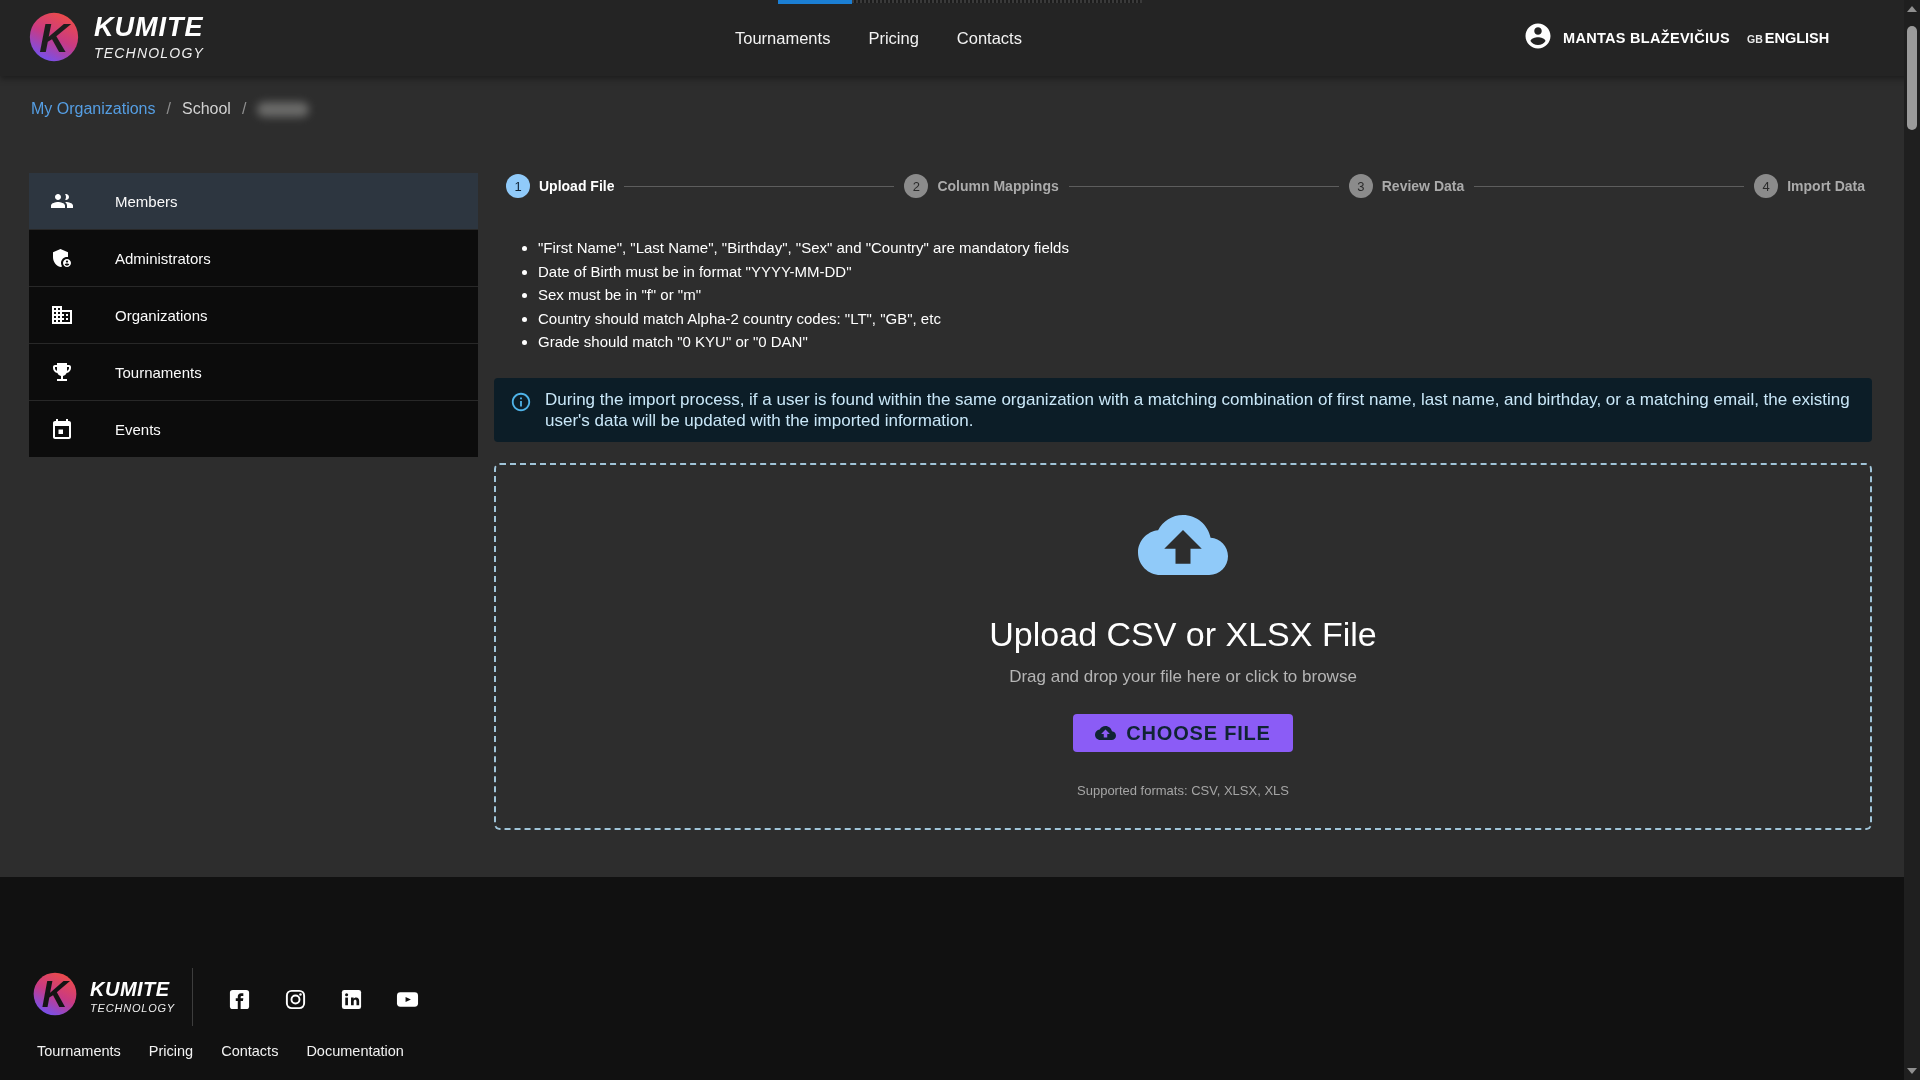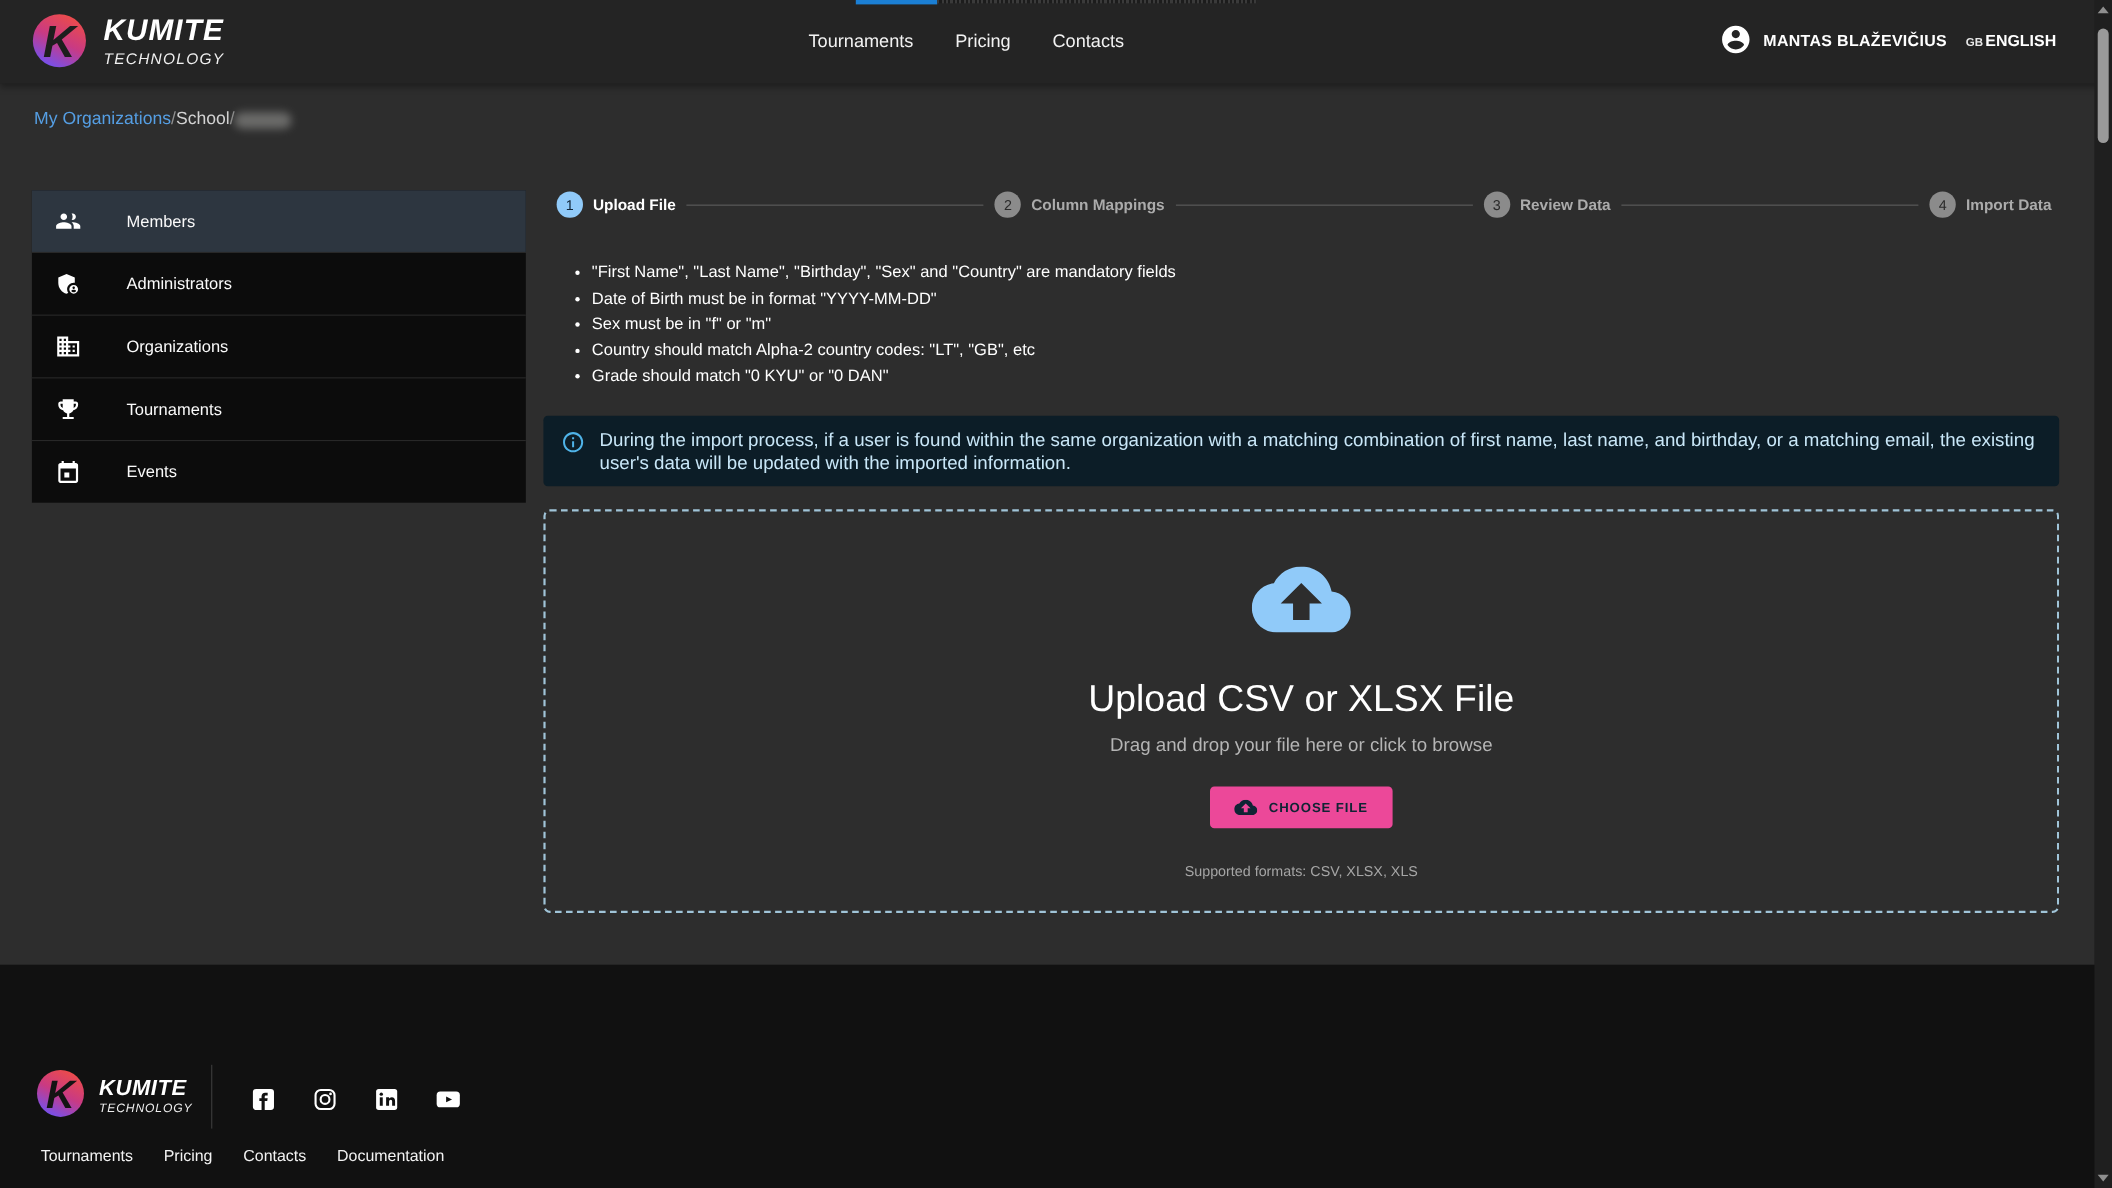--- a/index.html
+++ b/index.html
@@ -11,28 +11,28 @@
           box-shadow:0 3px 6px rgba(0,0,0,.35);}
   .top-progress{position:absolute;top:0;left:778px;width:74px;height:4px;background:#1b7fd4;z-index:6;}
   .top-progress-track{position:absolute;top:0;left:852px;width:290px;height:3px;z-index:6;
           background:repeating-linear-gradient(90deg,#3a3a3a 0 2px,#1c1c1c 2px 4px);}
   .logo-wrap{position:absolute;left:28px;top:11px;display:flex;align-items:center;gap:14px;cursor:pointer;}
   .logo-circle svg{display:block;}
   .brand-name{font-size:27px;font-weight:700;font-style:italic;letter-spacing:1px;line-height:1;}
   .brand-tag{font-size:14px;font-style:italic;letter-spacing:1.2px;margin-top:4px;color:#f0f0f0;}
   .header-nav{position:absolute;left:735px;top:0;height:76px;display:flex;align-items:center;gap:38px;}
   .nav-item{font-size:16.5px;color:#f2f2f2;cursor:pointer;}
-  .user-block{position:absolute;left:1563px;top:0;height:76px;display:flex;align-items:center;cursor:pointer;}
+  .user-block{position:absolute;left:1523px;top:0;height:76px;display:flex;align-items:center;cursor:pointer;}
   .user-name{margin-left:10px;font-size:14.5px;font-weight:700;letter-spacing:.3px;}
   .lang{margin-left:17px;display:flex;align-items:baseline;gap:2px;cursor:pointer;}
   .lang-code{font-size:10.5px;font-weight:700;color:#e8e8e8;}
   .lang-label{font-size:14.5px;font-weight:700;}
 
   
-  .breadcrumb{position:absolute;left:31px;top:100px;display:flex;align-items:center;font-size:16px;}
+  .breadcrumb{position:absolute;left:31px;top:100px;display:flex;align-items:center;gap:11px;font-size:16px;}
   .bc-link{color:#559ee3;cursor:pointer;}
   .bc-sep{color:#8f8f8f;}
   .bc-mid{color:#d2d2d2;cursor:pointer;}
   .bc-redacted{width:52px;height:15px;border-radius:8px;background:#7a7a78;filter:blur(4px);opacity:.8;}
 
   
   .sidebar{position:absolute;left:29px;top:173px;width:449px;background:#0c0c0c;}
   .side-item{display:flex;align-items:center;height:56px;padding-left:21px;border-bottom:1px solid #282828;cursor:pointer;}
   .side-item:last-child{border-bottom:none;}
   .side-item.active{background:#2d3640;}
@@ -59,22 +59,22 @@
               border-radius:4px;display:flex;padding:11px 16px;box-sizing:border-box;}
   .info-alert-icon{width:22px;height:22px;margin-top:2px;flex:none;}
   .info-alert-text{margin-left:13px;font-size:17px;line-height:21px;color:#c9e7f8;}
 
   
   .dropzone{position:absolute;left:494px;top:463px;width:1378px;height:367px;box-sizing:border-box;
             border:2px dashed #a0c4d8;border-radius:6px;display:flex;flex-direction:column;align-items:center;cursor:pointer;}
   .dz-cloud{margin-top:50px;}
   .dz-title{margin-top:36px;font-size:34px;color:#fff;}
   .dz-sub{margin-top:13px;font-size:17px;color:#b5b5b5;}
-  .dz-btn{margin-top:27px;height:38px;background:#ec4899;border:none;border-radius:4px;display:flex;
-          align-items:center;gap:10px;padding:0 22px;color:#102434;font-size:12px;font-weight:700;
+  .dz-btn{margin-top:27px;height:38px;background:#8b5cf6;border:none;border-radius:4px;display:flex;
+          align-items:center;gap:10px;padding:0 22px;color:#102434;font-size:20px;font-weight:700;
           letter-spacing:.8px;cursor:pointer;font-family:inherit;}
   .dz-formats{margin-top:31px;font-size:13px;color:#a5a5a5;}
 
   
   .footer{position:absolute;left:0;top:877px;width:1920px;height:203px;background:#111;}
   .f-brand{position:absolute;left:32px;top:94px;display:flex;align-items:center;gap:12px;cursor:pointer;}
   .f-brand-name{font-size:20px;font-weight:700;font-style:italic;letter-spacing:.5px;line-height:1;}
   .f-brand-tag{font-size:11px;font-style:italic;letter-spacing:.8px;margin-top:3px;color:#eee;}
   .f-divider{position:absolute;left:192px;top:91px;width:1px;height:58px;background:#3d3d3d;}
   .f-social{position:absolute;left:228px;top:111px;display:flex;gap:33px;}

